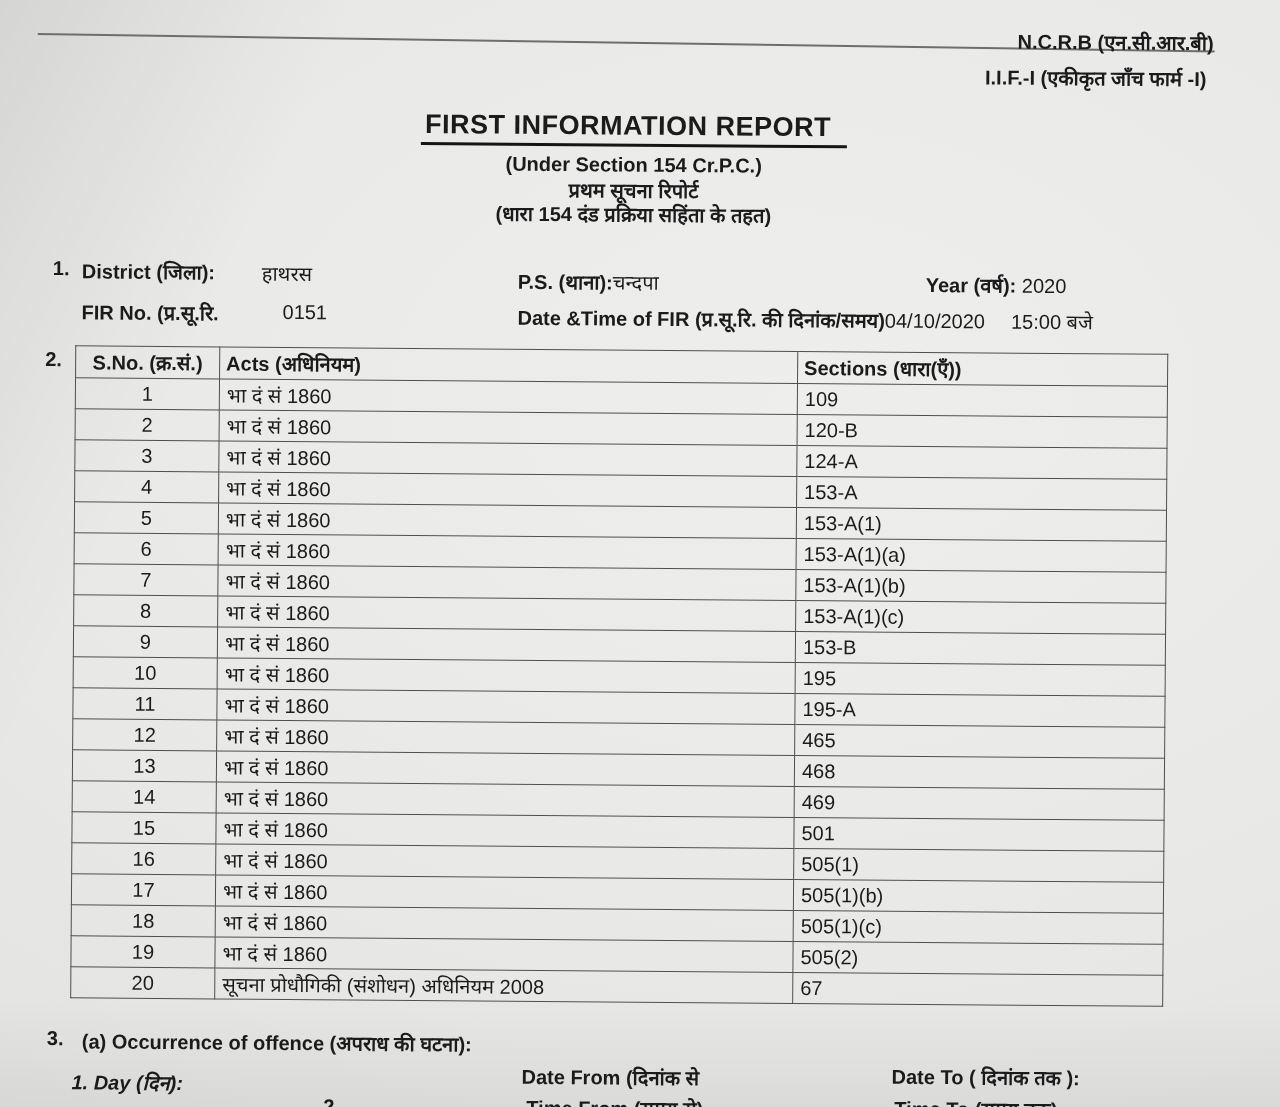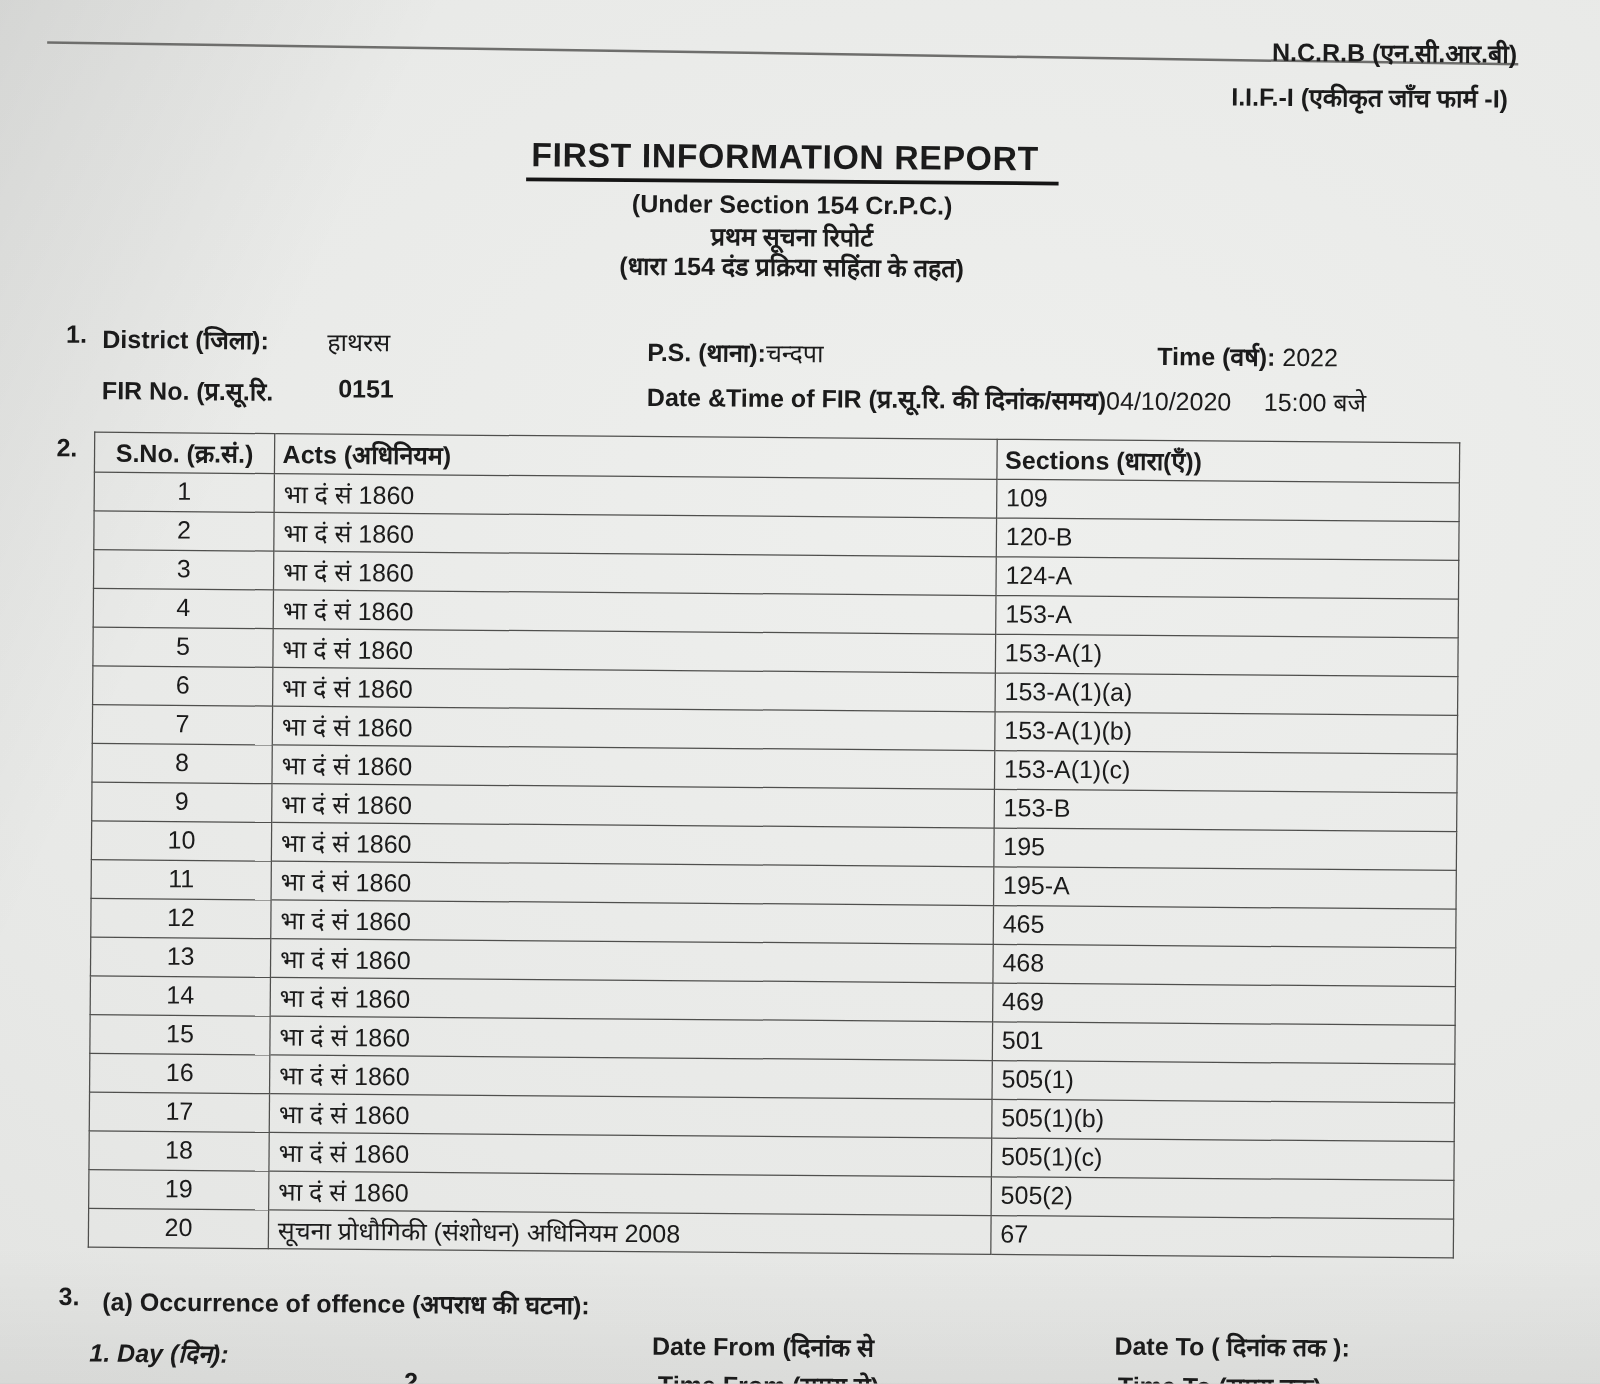--- a/index.html
+++ b/index.html
@@ -60,24 +60,24 @@
       <span class="main-title">FIRST INFORMATION REPORT</span>
       <div class="sub">(Under Section 154 Cr.P.C.)</div>
       <div class="sub" style="margin-top:2px;">प्रथम सूचना रिपोर्ट</div>
       <div class="sub" style="margin-top:0;">(धारा 154 दंड प्रक्रिया सहिंता के तहत)</div>
     </div>
 
     <span class="abs b fs20" style="left:55px; top:257px;">1.</span>
     <span class="abs b fs20" style="left:84px; top:257px;">District (जिला):</span>
     <span class="abs val fs20" style="left:264px; top:258px;">हाथरस</span>
     <span class="abs fs20" style="left:520px; top:264px;"><span class="b">P.S. (थाना):</span><span class="val">चन्दपा</span></span>
-    <span class="abs fs20" style="left:928px; top:264px;"><span class="b">Time (वर्ष):</span> <span class="val">2022</span></span>
+    <span class="abs fs20" style="left:928px; top:264px;"><span class="b">Year (वर्ष):</span> <span class="val">2020</span></span>
 
     <span class="abs b fs20" style="left:84px; top:298px;">FIR No. (प्र.सू.रि.</span>
-    <span class="abs val fs20" style="left:273px; top:299px;font-weight:bold;">0151</span>
+    <span class="abs val fs20" style="left:285px; top:299px;">0151</span>
     <span class="abs fs20" style="left:520px; top:300px;"><span class="b">Date &amp;Time of FIR (प्र.सू.रि. की दिनांक/समय)</span><span class="val">04/10/2020</span><span style="display:inline-block; width:26px;"></span><span class="val">15:00 बजे</span></span>
 
     <span class="abs tbl-num">2.</span>
     <table class="acts-table">
       <thead>
         <tr>
           <th class="c0">S.No. (क्र.सं.)</th>
           <th class="c1">Acts (अधिनियम)</th>
           <th class="c2">Sections (धारा(एँ))</th>
         </tr>

